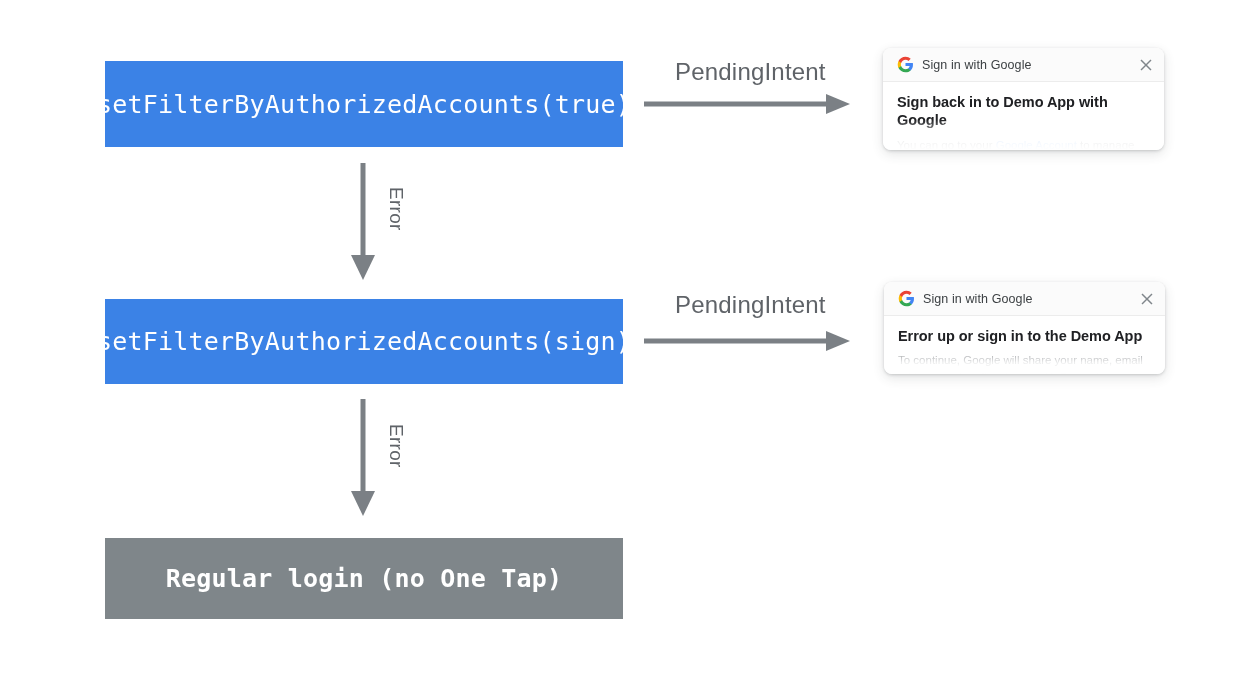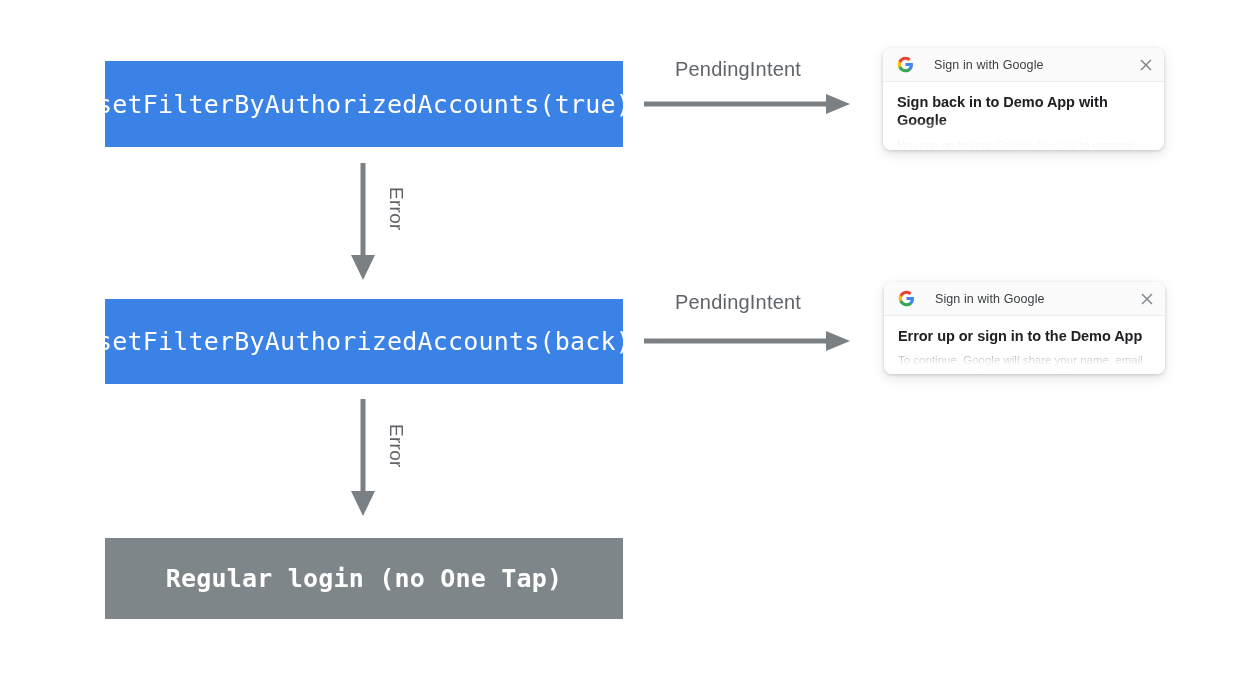--- a/index.html
+++ b/index.html
@@ -57,21 +57,21 @@
   #v-label-2 { left: 407px; top: 424px; }
 
   
   .h-arrow { position: absolute; height: 20px; }
   .h-arrow svg { display: block; overflow: visible; }
   #h-arrow-1 { left: 644px; top: 94px;  width: 206px; }
   #h-arrow-2 { left: 644px; top: 331px; width: 206px; }
 
   .h-label {
     position: absolute;
-    font-size: 20px;
+    font-size: 24px;
     color: #5f6368;
     white-space: nowrap;
     letter-spacing: 0.2px;
   }
   #h-label-1 { left: 675px; top: 58px; }
   #h-label-2 { left: 675px; top: 291px; }
 
   
   .gcard {
     position: absolute;
@@ -87,21 +87,21 @@
     height: 34px;
     display: flex;
     align-items: center;
     padding: 0 11px 0 14px;
     border-bottom: 1px solid #ececec;
     background: #fbfbfb;
     box-sizing: border-box;
   }
   .g-logo { width: 17px; height: 17px; flex: 0 0 auto; display: block; }
   .gcard-header-title {
-    margin-left: 20px;
+    margin-left: 8px;
     font-size: 12.5px;
     color: #3c4043;
     letter-spacing: 0.1px;
     flex: 1 1 auto;
     white-space: nowrap;
   }
   .close-x {
     width: 14px; height: 14px;
     flex: 0 0 auto;
     display: block;
@@ -137,21 +137,21 @@
   }
 </style>
 </head>
 <body>
 
 <div class="flow-box blue" id="box-true">
   <span>setFilterByAuthorizedAccounts(true)</span>
 </div>
 
 <div class="flow-box blue" id="box-false">
-  <span>setFilterByAuthorizedAccounts(back)</span>
+  <span>setFilterByAuthorizedAccounts(sign)</span>
 </div>
 
 <div class="flow-box gray" id="box-regular">
   <span>Regular login (no One Tap)</span>
 </div>
 
 <div class="v-arrow" id="v-arrow-1">
   <svg width="40" height="117" viewBox="0 0 40 117" xmlns="http://www.w3.org/2000/svg">
     <line x1="20" y1="0" x2="20" y2="98" stroke="#7b8085" stroke-width="5"></line>
     <polygon points="20,117 8,92 32,92" fill="#7b8085"></polygon>

